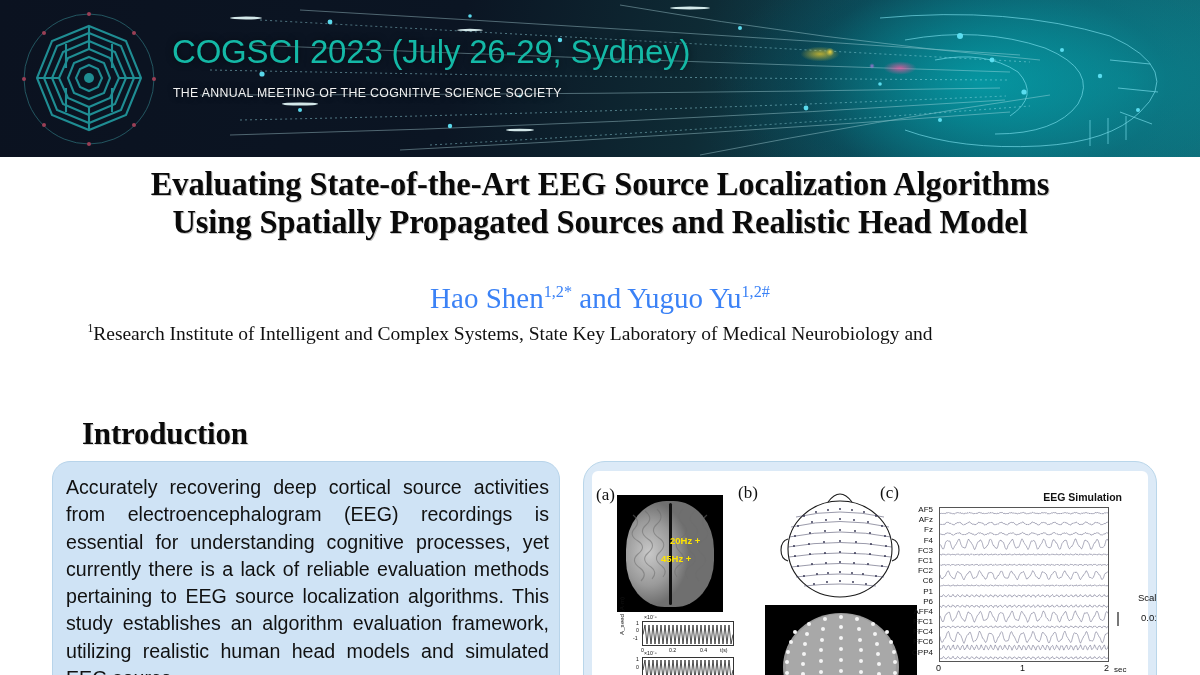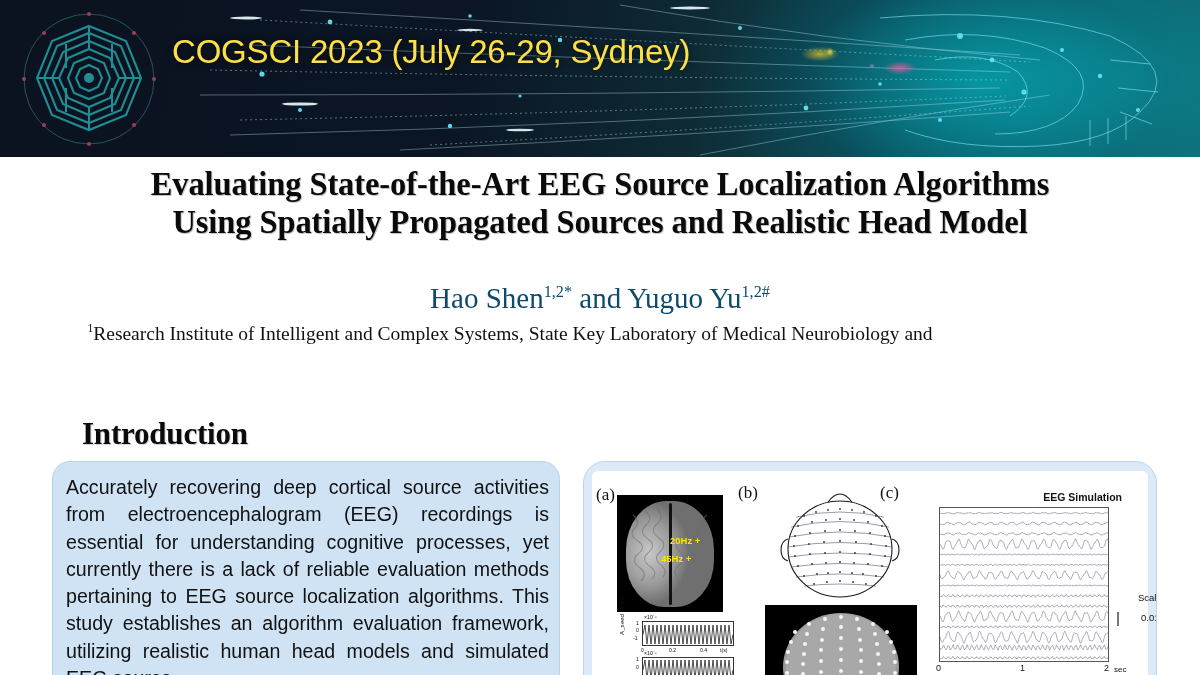--- a/index.html
+++ b/index.html
@@ -30,21 +30,21 @@
       radial-gradient(circle 6px at 830px 52px, rgba(245,214,60,0.95) 0%, rgba(245,214,60,0) 70%),
       radial-gradient(ellipse 26px 10px at 820px 54px, rgba(235,200,40,0.75) 0%, rgba(235,200,40,0) 75%),
       radial-gradient(ellipse 22px 9px at 900px 68px, rgba(236,90,160,0.8) 0%, rgba(236,90,160,0) 75%),
       radial-gradient(circle 4px at 872px 66px, rgba(190,120,230,0.8) 0%, rgba(190,120,230,0) 70%);
   }
   .banner svg.net { position:absolute; inset:0; }
   .logo { position:absolute; left:18px; top:8px; width:142px; height:142px; }
 
   .banner-title {
     position:absolute; left:172px; top:33px;
-    color:#fde047; font-family:"Liberation Sans", sans-serif;
+    color:#14b8a6; font-family:"Liberation Sans", sans-serif;
     font-size:33px; font-weight:400; letter-spacing:-0.2px; white-space:nowrap;
     text-shadow: 0 0 7px rgba(0,0,0,0.55);
   }
   .banner-sub {
     position:absolute; left:173px; top:86px;
     color:#f2f2f2; font-family:"Liberation Sans", sans-serif;
     font-size:12.3px; letter-spacing:0.35px; white-space:nowrap;
     text-shadow: 0 0 6px rgba(0,0,0,0.6);
   }
 
@@ -55,21 +55,21 @@
     font-family:"Liberation Serif", serif;
     font-weight:bold; font-size:33.5px; line-height:38px;
     color:#0a0a0a; letter-spacing:-0.1px;
     transform: scaleX(0.97); transform-origin: 50% 0;
     text-shadow: 1px 1px 0px rgba(150,150,150,0.55);
   }
   .paper-title .l2 { display:block; }
 
   .authors {
     position:absolute; left:0; top:275px; width:1200px; text-align:center;
-    font-size:29px; color:#0c4a6e; line-height:34px;
+    font-size:29px; color:#3b82f6; line-height:34px;
   }
   .authors sup { font-size:0.56em; vertical-align: super; }
 
   .affil {
     position:absolute; left:0; top:316px; width:1012px; text-align:center;
     font-size:19.5px; line-height:26px; color:#111;padding-left:8px;
   }
   .affil sup { font-size:0.6em; vertical-align: super; }
   .affil .ln { display:block; }
 
@@ -241,20 +241,21 @@
         <circle cx="136" cy="71" r="2"></circle>
           <circle cx="116" cy="117" r="2"></circle>
         <circle cx="71" cy="136" r="2"></circle>
           <circle cx="26" cy="117" r="2"></circle>
         <circle cx="6" cy="71" r="2"></circle>
           <circle cx="26" cy="25" r="2"></circle>
       </g>
     </svg>
 
     <div class="banner-title">COGSCI 2023 (July 26-29, Sydney)</div>
+    <div class="banner-sub">THE ANNUAL MEETING OF THE COGNITIVE SCIENCE SOCIETY</div>
   </div>
 
   <div class="paper-title">
     <span>Evaluating State-of-the-Art EEG Source Localization Algorithms</span>
     <span class="l2">Using Spatially Propagated Sources and Realistic Head Model</span>
   </div>
 
   <div class="authors">
     <span>Hao Shen</span><sup>1,2*</sup><span> and Yuguo Yu</span><sup>1,2#</sup>
   </div>
@@ -439,20 +440,37 @@
               <circle cx="114" cy="69" r="2"></circle>
             <circle cx="22" cy="68" r="2"></circle>
               <circle cx="130" cy="68" r="2"></circle>
           </g>
         </svg>
       </div>
 
       <div class="pl" style="left:288px; top:12px;">(c)</div>
       <div class="eeg-title">EEG Simulation</div>
 
+      <div class="eeg-labels">
+          <div class="eeg-lab">AF5</div>
+          <div class="eeg-lab">AFz</div>
+          <div class="eeg-lab">Fz</div>
+          <div class="eeg-lab">F4</div>
+          <div class="eeg-lab">FC3</div>
+          <div class="eeg-lab">FC1</div>
+          <div class="eeg-lab">FC2</div>
+          <div class="eeg-lab">C6</div>
+          <div class="eeg-lab">P1</div>
+          <div class="eeg-lab">P6</div>
+          <div class="eeg-lab">AFF4</div>
+          <div class="eeg-lab">FFC1</div>
+          <div class="eeg-lab">FFC4</div>
+          <div class="eeg-lab">FFC6</div>
+          <div class="eeg-lab">CPP4</div>
+        </div>
 
       <div class="eeg-plot">
         <svg width="170" height="155" viewBox="0 0 170 155" id="eeg-svg">
             <polyline points="0.0,5.17 0.5,5.50 1.0,5.81 1.5,5.22 2.0,5.69 2.5,5.51 3.0,5.90 3.5,5.43 4.0,5.15 4.5,5.44 5.0,5.30 5.5,5.63 6.0,4.74 6.5,4.83 7.0,4.66 7.5,4.83 8.0,4.79 8.5,4.28 9.0,4.84 9.5,4.83 10.0,5.51 10.5,5.08 11.0,5.09 11.5,5.35 12.0,5.45 12.5,5.87 13.0,5.22 13.5,5.64 14.0,5.55 14.5,5.92 15.0,5.61 15.5,4.99 16.0,5.13 16.5,4.81 17.0,5.23 17.5,4.52 18.0,4.61 18.5,4.69 19.0,4.92 19.5,5.17 20.0,4.52 20.5,4.93 21.0,4.83 21.5,5.51 22.0,5.33 22.5,5.26 23.0,5.64 23.5,5.67 24.0,6.17 24.5,5.37 25.0,5.43 25.5,5.20 26.0,5.42 26.5,5.39 27.0,4.75 27.5,5.01 28.0,4.73 28.5,5.24 29.0,4.64 29.5,4.47 30.0,4.56 30.5,4.72 31.0,5.31 31.5,4.80 32.0,5.27 32.5,5.23 33.0,5.82 33.5,5.73 34.0,5.29 34.5,5.52 35.0,5.36 35.5,5.98 36.0,5.36 36.5,5.34 37.0,5.17 37.5,5.23 38.0,5.32 38.5,4.49 39.0,4.65 39.5,4.36 40.0,5.02 40.5,4.83 41.0,4.69 41.5,4.93 42.0,4.97 42.5,5.63 43.0,5.05 43.5,5.29 44.0,5.22 44.5,5.74 45.0,5.97 45.5,5.48 46.0,5.68 46.5,5.31 47.0,5.80 47.5,5.17 48.0,4.89 48.5,4.75 49.0,4.77 49.5,5.24 50.0,4.59 50.5,4.79 51.0,4.49 51.5,5.02 52.0,5.00 52.5,4.70 53.0,5.00 53.5,5.00 54.0,5.90 54.5,5.53 55.0,5.64 55.5,5.48 56.0,5.65 56.5,5.91 57.0,5.22 57.5,5.34 58.0,4.95 58.5,5.53 59.0,5.22 59.5,4.86 60.0,4.74 60.5,4.51 61.0,5.07 61.5,4.48 62.0,4.68 62.5,4.54 63.0,5.13 63.5,5.50 64.0,5.17 64.5,5.41 65.0,5.14 65.5,5.88 66.0,5.56 66.5,5.51 67.0,5.42 67.5,5.48 68.0,5.97 68.5,5.28 69.0,5.27 69.5,4.68 70.0,5.04 70.5,4.93 71.0,4.55 71.5,4.63 72.0,4.45 72.5,5.26 73.0,4.89 73.5,4.99 74.0,4.78 74.5,5.08 75.0,5.61 75.5,5.26 76.0,5.59 76.5,5.30 77.0,6.03 77.5,5.86 78.0,5.56 78.5,5.32 79.0,5.01 79.5,5.54 80.0,4.94 80.5,5.00 81.0,4.56 81.5,4.91 82.0,5.10 82.5,4.64 83.0,4.71 83.5,4.32 84.0,5.14 84.5,5.03 85.0,5.19 85.5,5.17 86.0,5.35 86.5,6.02 87.0,5.56 87.5,5.69 88.0,5.15 88.5,5.63 89.0,5.66 89.5,5.36 90.0,5.29 90.5,4.85 91.0,5.44 91.5,4.90 92.0,4.81 92.5,4.34 93.0,4.49 93.5,5.00 94.0,4.73 94.5,5.03 95.0,4.67 95.5,5.44 96.0,5.44 96.5,5.40 97.0,5.31 97.5,5.17 98.0,5.95 98.5,5.63 99.0,5.81 99.5,5.27 100.0,5.49 100.5,5.59 101.0,5.08 101.5,4.97 102.0,4.35 102.5,5.01 103.0,4.81 103.5,4.88 104.0,4.62 104.5,4.59 105.0,5.21 105.5,4.88 106.0,5.15 106.5,4.72 107.0,5.40 107.5,5.71 108.0,5.70 108.5,5.73 109.0,5.31 109.5,5.94 110.0,5.51 110.5,5.52 111.0,4.95 111.5,4.98 112.0,5.37 112.5,5.00 113.0,5.06 113.5,4.36 114.0,4.86 114.5,4.77 115.0,4.76 115.5,4.65 116.0,4.52 116.5,5.40 117.0,5.29 117.5,5.65 118.0,5.18 118.5,5.50 119.0,5.79 119.5,5.58 120.0,5.64 120.5,5.06 121.0,5.72 121.5,5.50 122.0,5.51 122.5,4.98 123.0,4.66 123.5,5.05 124.0,4.65 124.5,4.84 125.0,4.24 125.5,4.78 126.0,5.04 126.5,5.11 127.0,5.15 127.5,4.73 128.0,5.48 128.5,5.35 129.0,5.69 129.5,5.32 130.0,5.47 130.5,5.96 131.0,5.72 131.5,5.78 132.0,4.93 132.5,5.28 133.0,5.10 133.5,5.07 134.0,4.80 134.5,4.42 135.0,5.04 135.5,4.79 136.0,5.06 136.5,4.44 137.0,4.68 137.5,5.06 138.0,5.13 138.5,5.42 139.0,4.98 139.5,5.75 140.0,5.72 140.5,5.95 141.0,5.51 141.5,5.21 142.0,5.63 142.5,5.34 143.0,5.57 143.5,4.80 144.0,5.08 144.5,5.08 145.0,5.00 145.5,4.82 146.0,4.17 146.5,4.77 147.0,4.66 147.5,5.14 148.0,4.80 148.5,4.96 149.0,5.49 149.5,5.47 150.0,5.76 150.5,5.06 151.0,5.56 151.5,5.59 152.0,5.83 152.5,5.63 153.0,5.15 153.5,5.58 154.0,5.21 154.5,5.38 155.0,4.54 155.5,4.56 156.0,4.75 156.5,4.79 157.0,5.00 157.5,4.40 158.0,5.00 158.5,4.95 159.0,5.34 159.5,5.05 160.0,4.91 160.5,5.51 161.0,5.54 161.5,6.05 162.0,5.39 162.5,5.65 163.0,5.63 163.5,5.62 164.0,5.45 164.5,4.70 165.0,5.11 165.5,4.88 166.0,5.27 166.5,4.70 167.0,4.55 167.5,4.80 168.0,4.73 168.5,5.06 169.0,4.41 169.5,4.96 170.0,5.12" fill="none" stroke="#4a4a6e" stroke-width="0.45"></polyline>
             <polyline points="0.0,15.93 0.5,16.36 1.0,16.05 1.5,16.43 2.0,16.23 2.5,16.86 3.0,16.37 3.5,16.30 4.0,16.30 4.5,16.27 5.0,16.40 5.5,15.27 6.0,15.02 6.5,14.32 7.0,14.54 7.5,14.30 8.0,13.99 8.5,14.43 9.0,14.57 9.5,15.48 10.0,15.10 10.5,15.32 11.0,15.40 11.5,15.90 12.0,16.51 12.5,16.23 13.0,16.78 13.5,16.64 14.0,17.20 14.5,16.62 15.0,15.94 15.5,15.53 16.0,15.06 16.5,15.36 17.0,14.56 17.5,14.64 18.0,14.37 18.5,14.73 19.0,14.78 19.5,14.23 20.0,14.49 20.5,14.45 21.0,15.54 21.5,15.61 22.0,16.04 22.5,16.38 23.0,16.70 23.5,17.22 24.0,16.46 24.5,16.43 25.0,15.88 25.5,16.25 26.0,16.04 26.5,15.51 27.0,15.38 27.5,14.86 28.0,15.18 28.5,14.30 29.0,14.09 29.5,13.82 30.0,14.26 30.5,14.97 31.0,14.87 31.5,15.50 32.0,15.49 32.5,16.38 33.0,16.29 33.5,16.17 34.0,16.24 34.5,16.29 35.0,17.06 35.5,16.54 36.0,16.54 36.5,15.89 37.0,15.86 37.5,15.51 38.0,14.60 38.5,14.40 39.0,13.93 39.5,14.70 40.0,14.51 40.5,14.63 41.0,14.61 41.5,14.81 42.0,15.49 42.5,15.16 43.0,15.64 43.5,15.62 44.0,16.61 44.5,16.98 45.0,16.86 45.5,16.83 46.0,16.32 46.5,16.66 47.0,15.80 47.5,15.50 48.0,14.92 48.5,14.99 49.0,15.26 49.5,14.66 50.0,14.63 50.5,14.00 51.0,14.55 51.5,14.43 52.0,14.50 52.5,14.78 53.0,15.15 53.5,16.35 54.0,16.29 54.5,16.67 55.0,16.29 55.5,16.62 56.0,16.73 56.5,16.27 57.0,16.26 57.5,15.74 58.0,16.32 58.5,15.78 59.0,15.39 59.5,14.66 60.0,14.24 60.5,14.53 61.0,14.00 61.5,14.31 62.0,14.10 62.5,15.03 63.0,15.46 63.5,15.54 64.0,15.69 64.5,15.51 65.0,16.42 65.5,16.28 66.0,16.64 66.5,16.43 67.0,16.71 67.5,17.04 68.0,16.37 68.5,16.03 69.0,14.97 69.5,15.17 70.0,14.76 70.5,14.55 71.0,14.35 71.5,14.20 72.0,14.94 72.5,14.61 73.0,14.84 73.5,14.40 74.0,14.98 74.5,15.60 75.0,15.82 75.5,16.35 76.0,16.24 76.5,17.16 77.0,16.94 77.5,16.81 78.0,16.15 78.5,15.77 79.0,16.06 79.5,15.50 80.0,15.53 80.5,14.74 81.0,15.00 81.5,14.82 82.0,14.43 82.5,14.16 83.0,13.73 83.5,14.64 84.0,14.75 84.5,15.43 85.0,15.43 85.5,15.94 86.0,16.61 86.5,16.44 87.0,16.60 87.5,15.97 88.0,16.58 88.5,16.55 89.0,16.57 89.5,16.20 90.0,15.61 90.5,15.82 91.0,15.03 91.5,14.80 92.0,13.88 92.5,14.06 93.0,14.43 93.5,14.53 94.0,14.88 94.5,14.56 95.0,15.43 95.5,15.45 96.0,15.80 96.5,15.66 97.0,15.85 97.5,16.74 98.0,16.78 98.5,17.16 99.0,16.42 99.5,16.56 100.0,16.23 100.5,15.76 101.0,15.25 101.5,14.46 102.0,14.95 102.5,14.67 103.0,14.90 103.5,14.31 104.0,14.29 104.5,14.65 105.0,14.55 105.5,14.96 106.0,14.66 106.5,15.70 107.0,16.19 107.5,16.75 108.0,16.74 108.5,16.41 109.0,16.86 109.5,16.41 110.0,16.50 110.5,15.66 111.0,15.73 111.5,15.81 112.0,15.55 112.5,15.31 113.0,14.28 113.5,14.50 114.0,14.12 114.5,14.35 115.0,14.12 115.5,14.29 116.0,15.23 116.5,15.50 117.0,16.15 117.5,15.66 118.0,16.14 118.5,16.33 119.0,16.55 119.5,16.62 120.0,16.18 120.5,16.79 121.0,16.49 121.5,16.55 122.0,15.53 122.5,14.99 123.0,14.86 123.5,14.46 124.0,14.58 124.5,13.89 125.0,14.50 125.5,14.65 126.0,15.07 126.5,14.97 127.0,14.70 127.5,15.41 128.0,15.55 128.5,16.36 129.0,16.12 129.5,16.62 130.0,16.99 130.5,17.01 131.0,16.89 131.5,15.82 132.0,15.89 132.5,15.41 133.0,15.53 133.5,14.97 134.0,14.59 134.5,14.86 135.0,14.57 135.5,14.78 136.0,13.93 136.5,14.23 137.0,14.49 137.5,15.11 138.0,15.61 138.5,15.53 139.0,16.43 139.5,16.50 140.0,17.03 140.5,16.42 141.0,16.22 141.5,16.37 142.0,16.28 142.5,16.51 143.0,15.61 143.5,15.71 144.0,15.25 144.5,15.15 145.0,14.54 145.5,13.79 146.0,14.13 146.5,14.12 147.0,14.93 147.5,14.66 148.0,15.10 148.5,15.50 149.0,15.84 149.5,16.20 150.0,15.68 150.5,16.30 151.0,16.39 151.5,17.08 152.0,16.82 152.5,16.43 153.0,16.42 153.5,15.88 154.0,15.85 154.5,14.66 155.0,14.55 155.5,14.38 156.0,14.66 156.5,14.77 157.0,14.23 157.5,14.66 158.0,14.53 158.5,15.19 159.0,14.90 159.5,15.14 160.0,15.77 160.5,16.30 161.0,17.09 161.5,16.58 162.0,16.85 162.5,16.51 163.0,16.63 163.5,16.17 164.0,15.43 164.5,15.53 165.0,15.21 165.5,15.62 166.0,14.77 166.5,14.51 167.0,14.25 167.5,14.24 168.0,14.51 168.5,14.03 169.0,14.74 169.5,15.03 170.0,16.08" fill="none" stroke="#4a4a6e" stroke-width="0.45"></polyline>
             <polyline points="0.0,26.22 0.5,26.07 1.0,26.24 1.5,26.13 2.0,26.95 2.5,26.57 3.0,26.75 3.5,26.52 4.0,26.72 4.5,26.82 5.0,25.94 5.5,25.69 6.0,24.92 6.5,25.34 7.0,25.00 7.5,24.86 8.0,24.87 8.5,24.92 9.0,25.67 9.5,25.23 10.0,25.47 10.5,25.24 11.0,25.95 11.5,26.45 12.0,26.42 12.5,26.81 13.0,26.61 13.5,27.33 14.0,26.80 14.5,26.48 15.0,25.93 15.5,25.73 16.0,26.07 16.5,25.43 17.0,25.48 17.5,24.89 18.0,25.31 18.5,25.15 19.0,24.78 19.5,24.76 20.0,24.66 20.5,25.70 21.0,25.69 21.5,26.19 22.0,26.15 22.5,26.60 23.0,27.05 23.5,26.59 24.0,26.65 24.5,26.11 25.0,26.75 25.5,26.54 26.0,26.32 26.5,25.94 27.0,25.48 27.5,25.77 28.0,24.98 28.5,24.89 29.0,24.32 29.5,24.83 30.0,25.28 30.5,25.27 31.0,25.59 31.5,25.37 32.0,26.26 32.5,26.13 33.0,26.32 33.5,26.19 34.0,26.44 34.5,27.18 35.0,26.87 35.5,26.97 36.0,26.18 36.5,26.37 37.0,26.02 37.5,25.50 38.0,25.16 38.5,24.69 39.0,25.39 39.5,25.08 40.0,25.25 40.5,24.80 41.0,25.01 41.5,25.49 42.0,25.34 42.5,25.76 43.0,25.57 43.5,26.62 44.0,26.86 44.5,27.03 45.0,26.81 45.5,26.45 46.0,26.88 46.5,26.28 47.0,26.27 47.5,25.55 48.0,25.77 48.5,25.86 49.0,25.47 49.5,25.25 50.0,24.48 50.5,25.00 51.0,24.78 51.5,25.05 52.0,24.97 52.5,25.31 53.0,26.24 53.5,26.25 54.0,26.64 54.5,26.09 55.0,26.62 55.5,26.72 56.0,26.70 56.5,26.64 57.0,26.21 57.5,26.79 58.0,26.29 58.5,26.16 59.0,25.22 59.5,24.97 60.0,25.11 60.5,24.80 61.0,25.00 61.5,24.53 62.0,25.34 62.5,25.48 63.0,25.73 63.5,25.60 64.0,25.47 64.5,26.29 65.0,26.30 65.5,26.86 66.0,26.48 66.5,26.90 67.0,27.10 67.5,26.80 68.0,26.50 68.5,25.53 69.0,25.84 69.5,25.45 70.0,25.54 70.5,25.05 71.0,24.88 71.5,25.31 72.0,25.02 72.5,25.22 73.0,24.56 73.5,25.17 74.0,25.56 74.5,26.03 75.0,26.34 75.5,26.19 76.0,27.01 76.5,26.83 77.0,27.05 77.5,26.33 78.0,26.23 78.5,26.46 79.0,26.24 79.5,26.30 80.0,25.41 80.5,25.66 81.0,25.30 81.5,25.19 82.0,24.71 82.5,24.30 83.0,24.99 83.5,25.06 84.0,25.76 84.5,25.42 85.0,25.91 85.5,26.30 86.0,26.43 86.5,26.60 87.0,26.06 87.5,26.75 88.0,26.73 88.5,27.10 89.0,26.59 89.5,26.16 90.0,26.24 90.5,25.68 91.0,25.62 91.5,24.62 92.0,24.86 92.5,24.94 93.0,25.21 93.5,25.26 94.0,24.82 94.5,25.45 95.0,25.38 95.5,25.95 96.0,25.63 96.5,25.95 97.0,26.61 97.5,26.88 98.0,27.29 98.5,26.54 99.0,26.79 99.5,26.44 100.0,26.43 100.5,25.91 101.0,25.31 101.5,25.64 102.0,25.37 102.5,25.68 103.0,24.83 103.5,24.81 104.0,24.84 104.5,24.96 105.0,25.25 105.5,24.89 106.0,25.77 106.5,26.04 107.0,26.80 107.5,26.59 108.0,26.41 108.5,26.73 109.0,26.58 109.5,26.92 110.0,26.14 110.5,26.36 111.0,26.24 111.5,26.29 112.0,25.95 112.5,24.99 113.0,25.09 113.5,24.67 114.0,25.10 114.5,24.64 115.0,24.80 115.5,25.31 116.0,25.61 116.5,26.16 117.0,25.58 117.5,26.07 118.0,26.11 118.5,26.71 119.0,26.74 119.5,26.49 120.0,26.95 120.5,26.75 121.0,27.04 121.5,26.02 122.0,25.70 122.5,25.40 123.0,25.32 123.5,25.39 124.0,24.68 124.5,25.09 125.0,24.94 125.5,25.47 126.0,25.13 126.5,24.93 127.0,25.35 127.5,25.58 128.0,26.46 128.5,26.15 129.0,26.68 129.5,26.79 130.0,27.13 130.5,27.03 131.0,26.21 131.5,26.31 132.0,25.92 132.5,26.35 133.0,25.71 133.5,25.45 134.0,25.36 134.5,25.18 135.0,25.34 135.5,24.46 136.0,24.70 136.5,24.68 137.0,25.46 137.5,25.72 138.0,25.67 138.5,26.24 139.0,26.28 139.5,26.98 140.0,26.40 140.5,26.46 141.0,26.46 141.5,26.71 142.0,26.99 142.5,26.22 143.0,26.28 143.5,25.70 144.0,25.88 144.5,25.20 145.0,24.66 145.5,24.70 146.0,24.71 146.5,25.45 147.0,25.00 147.5,25.35 148.0,25.34 148.5,25.85 149.0,26.11 149.5,25.77 150.0,26.30 150.5,26.35 151.0,27.27 151.5,26.95 152.0,26.79 152.5,26.58 153.0,26.32 153.5,26.43 154.0,25.43 154.5,25.42 155.0,25.02 155.5,25.48 156.0,25.36 156.5,24.88 157.0,24.96 157.5,24.72 158.0,25.44 158.5,25.07 159.0,25.40 159.5,25.66 160.0,26.31 160.5,27.00 161.0,26.59 161.5,26.84 162.0,26.44 162.5,26.92 163.0,26.54 163.5,26.15 164.0,26.08 164.5,25.87 165.0,26.32 165.5,25.45 166.0,25.25 166.5,24.68 167.0,24.86 167.5,24.99 168.0,24.62 168.5,25.06 169.0,25.10 169.5,26.15 170.0,26.05" fill="none" stroke="#4a4a6e" stroke-width="0.45"></polyline>
             <polyline points="0.0,36.36 0.5,36.76 1.0,37.37 1.5,38.99 2.0,39.66 2.5,40.78 3.0,40.73 3.5,40.90 4.0,40.09 4.5,38.24 5.0,36.45 5.5,34.36 6.0,33.93 6.5,33.05 7.0,32.95 7.5,32.59 8.0,32.62 8.5,33.09 9.0,32.70 9.5,33.11 10.0,33.27 10.5,35.14 11.0,36.91 11.5,38.63 12.0,40.03 12.5,40.54 13.0,41.34 13.5,40.45 14.0,39.66 14.5,38.14 15.0,37.48 15.5,37.20 16.0,36.33 16.5,35.71 17.0,34.12 17.5,33.55 18.0,32.24 18.5,31.42 19.0,30.96 19.5,31.35 20.0,33.29 20.5,34.67 21.0,36.58 21.5,37.33 22.0,38.56 22.5,39.21 23.0,39.27 23.5,39.47 24.0,39.20 24.5,40.15 25.0,40.00 25.5,39.73 26.0,38.27 26.5,36.62 27.0,35.27 27.5,33.26 28.0,32.23 28.5,31.06 29.0,31.75 29.5,32.49 30.0,33.33 30.5,33.97 31.0,34.15 31.5,35.37 32.0,35.80 32.5,37.03 33.0,37.76 33.5,39.31 34.0,40.89 34.5,41.37 35.0,41.37 35.5,39.79 36.0,38.91 36.5,37.21 37.0,35.91 37.5,34.58 38.0,33.67 38.5,33.87 39.0,33.30 39.5,33.15 40.0,32.00 40.5,31.96 41.0,32.26 41.5,32.95 42.0,34.36 42.5,35.58 43.0,38.08 43.5,39.46 44.0,40.63 44.5,40.39 45.0,39.94 45.5,39.80 46.0,39.01 46.5,38.78 47.0,37.63 47.5,37.49 48.0,36.67 48.5,35.52 49.0,33.87 49.5,31.90 50.0,31.45 50.5,30.94 51.0,31.77 51.5,32.34 52.0,33.89 52.5,35.67 53.0,36.76 53.5,37.74 54.0,37.56 54.5,38.55 55.0,39.07 55.5,40.02 56.0,40.36 56.5,40.29 57.0,40.46 57.5,39.23 58.0,37.95 58.5,35.37 59.0,33.85 59.5,32.79 60.0,32.29 60.5,32.36 61.0,32.07 61.5,33.04 62.0,33.25 62.5,33.92 63.0,33.87 63.5,34.42 64.0,35.99 64.5,37.44 65.0,39.45 65.5,40.10 66.0,41.22 66.5,41.22 67.0,40.67 67.5,39.34 68.0,37.43 68.5,36.76 69.0,35.72 69.5,35.53 70.0,34.38 70.5,33.69 71.0,33.09 71.5,32.23 72.0,31.87 72.5,31.07 73.0,32.18 73.5,33.47 74.0,35.63 74.5,37.21 75.0,38.31 75.5,39.64 76.0,39.82 76.5,40.21 77.0,39.30 77.5,39.27 78.0,39.25 78.5,39.21 79.0,38.84 79.5,37.18 80.0,36.15 80.5,34.25 81.0,33.07 81.5,31.47 82.0,30.82 82.5,31.48 83.0,32.37 83.5,34.00 84.0,34.40 84.5,35.57 85.0,36.21 85.5,37.14 86.0,37.85 86.5,38.25 87.0,39.74 87.5,40.52 88.0,41.53 88.5,40.72 89.0,39.65 89.5,38.21 90.0,36.47 90.5,35.17 91.0,33.27 91.5,33.00 92.0,32.68 92.5,33.13 93.0,32.93 93.5,32.45 94.0,32.74 94.5,32.86 95.0,34.15 95.5,34.80 96.0,36.62 96.5,38.46 97.0,40.19 97.5,41.25 98.0,40.68 98.5,40.45 99.0,39.30 99.5,38.84 100.0,37.61 100.5,36.69 101.0,36.29 101.5,35.52 102.0,35.03 102.5,33.10 103.0,32.09 103.5,31.12 104.0,31.29 104.5,31.93 105.0,32.68 105.5,34.68 106.0,36.17 106.5,38.15 107.0,38.50 107.5,38.85 108.0,39.11 108.5,39.39 109.0,40.07 109.5,39.64 110.0,39.94 110.5,39.30 111.0,38.77 111.5,37.03 112.0,34.75 112.5,33.22 113.0,31.84 113.5,31.96 114.0,31.55 114.5,32.27 115.0,33.02 115.5,34.04 116.0,34.93 116.5,34.85 117.0,35.79 117.5,36.51 118.0,38.43 118.5,39.54 119.0,40.50 119.5,41.23 120.0,41.05 120.5,40.71 121.0,38.60 121.5,37.12 122.0,35.46 122.5,34.83 123.0,34.31 123.5,33.41 124.0,33.28 124.5,32.59 125.0,32.79 125.5,32.01 126.0,32.01 126.5,32.68 127.0,34.16 127.5,36.46 128.0,37.71 128.5,39.45 129.0,40.06 129.5,40.82 130.0,40.41 130.5,39.43 131.0,38.93 131.5,38.24 132.0,38.50 132.5,37.40 133.0,36.56 133.5,35.10 134.0,33.83 134.5,32.70 135.0,31.09 135.5,30.96 136.0,31.11 136.5,32.93 137.0,34.19 137.5,35.43 138.0,36.57 138.5,37.28 139.0,38.45 139.5,38.36 140.0,39.08 140.5,39.45 141.0,40.50 141.5,40.95 142.0,40.15 142.5,39.23 143.0,37.26 143.5,36.09 144.0,33.99 144.5,32.69 145.0,31.96 145.5,32.03 146.0,32.93 146.5,32.81 147.0,33.33 147.5,33.23 148.0,34.20 148.5,34.92 149.0,35.78 149.5,37.37 150.0,38.78 150.5,40.90 151.0,41.23 151.5,41.25 152.0,40.18 152.5,39.17 153.0,38.20 153.5,36.54 154.0,35.82 154.5,34.76 155.0,34.86 155.5,34.02 156.0,33.01 156.5,32.03 157.0,31.28 157.5,31.90 158.0,32.09 158.5,33.60 159.0,34.99 159.5,37.23 160.0,38.95 160.5,39.48 161.0,39.89 161.5,39.40 162.0,39.91 162.5,39.45 163.0,39.31 163.5,38.87 164.0,38.38 164.5,37.97 165.0,36.04 165.5,34.45 166.0,32.30 166.5,31.67 167.0,31.31 167.5,31.43 168.0,32.34 168.5,33.21 169.0,35.09 169.5,35.63 170.0,36.40" fill="none" stroke="#4a4a6e" stroke-width="0.45"></polyline>
             <polyline points="0.0,46.22 0.5,46.43 1.0,47.17 1.5,46.92 2.0,46.85 2.5,45.94 3.0,46.34 3.5,46.27 4.0,46.29 4.5,46.35 5.0,46.29 5.5,47.10 6.0,46.81 6.5,47.01 7.0,46.31 7.5,46.19 8.0,46.25 8.5,46.16 9.0,46.57 9.5,46.11 10.0,46.80 10.5,46.87 11.0,47.15 11.5,46.61 12.0,45.98 12.5,46.36 13.0,46.19 13.5,46.56 14.0,45.97 14.5,46.56 15.0,47.02 15.5,47.04 16.0,46.82 16.5,46.03 17.0,46.50 17.5,46.16 18.0,46.38 18.5,46.11 19.0,46.36 19.5,46.97 20.0,46.83 20.5,47.10 21.0,46.29 21.5,46.41 22.0,46.14 22.5,46.31 23.0,46.38 23.5,46.06 24.0,46.76 24.5,46.80 25.0,47.30 25.5,46.49 26.0,46.22 26.5,46.34 27.0,46.29 27.5,46.45 28.0,45.82 28.5,46.63 29.0,46.85 29.5,47.18 30.0,46.70 30.5,46.24 31.0,46.56 31.5,46.15 32.0,46.42 32.5,45.91 33.0,46.45 33.5,46.75 34.0,46.93 34.5,47.07 35.0,46.36 35.5,46.55 36.0,46.09 36.5,46.47 37.0,46.15 37.5,46.09 38.0,46.61 38.5,46.82 39.0,47.34 39.5,46.41 40.0,46.45 40.5,46.29 41.0,46.47 41.5,46.26 42.0,45.80 42.5,46.59 43.0,46.74 43.5,47.27 44.0,46.57 44.5,46.49 45.0,46.53 45.5,46.28 46.0,46.38 46.5,45.81 47.0,46.49 47.5,46.53 48.0,47.06 48.5,46.94 49.0,46.52 49.5,46.58 50.0,46.15 50.5,46.59 51.0,45.95 51.5,46.16 52.0,46.39 52.5,46.93 53.0,47.23 53.5,46.43 54.0,46.61 54.5,46.30 55.0,46.66 55.5,46.05 56.0,45.87 56.5,46.45 57.0,46.72 57.5,47.23 58.0,46.48 58.5,46.73 59.0,46.47 59.5,46.48 60.0,46.26 60.5,45.84 61.0,46.42 61.5,46.38 62.0,47.13 62.5,46.78 63.0,46.72 63.5,46.53 64.0,46.34 64.5,46.61 65.0,45.87 65.5,46.18 66.0,46.20 66.5,47.05 67.0,47.03 67.5,46.54 68.0,46.65 68.5,46.41 69.0,46.78 69.5,45.88 70.0,45.99 70.5,46.25 71.0,46.78 71.5,47.07 72.0,46.50 72.5,46.86 73.0,46.46 73.5,46.69 74.0,46.11 74.5,45.97 75.0,46.25 75.5,46.34 76.0,47.10 76.5,46.67 77.0,46.88 77.5,46.45 78.0,46.61 78.5,46.54 79.0,45.91 79.5,46.11 80.0,46.09 80.5,47.11 81.0,46.80 81.5,46.69 82.0,46.60 82.5,46.63 83.0,46.80 83.5,45.84 84.0,46.07 84.5,46.08 85.0,46.85 85.5,46.83 86.0,46.60 86.5,46.86 87.0,46.54 87.5,46.83 88.0,46.03 88.5,46.12 89.0,46.03 89.5,46.40 90.0,46.94 90.5,46.65 91.0,46.92 91.5,46.41 92.0,46.87 92.5,46.44 93.0,46.04 93.5,45.96 94.0,46.11 94.5,47.06 95.0,46.63 95.5,46.79 96.0,46.52 96.5,46.90 97.0,46.72 97.5,45.92 98.0,46.06 98.5,46.00 99.0,46.88 99.5,46.58 100.0,46.73 100.5,46.77 101.0,46.72 101.5,46.86 102.0,46.06 102.5,46.23 103.0,45.86 103.5,46.49 104.0,46.72 104.5,46.71 105.0,46.84 105.5,46.48 106.0,47.04 106.5,46.38 107.0,46.19 107.5,45.78 108.0,46.22 108.5,46.89 109.0,46.55 109.5,46.79 110.0,46.49 110.5,47.14 111.0,46.61 111.5,46.10 112.0,45.98 112.5,46.04 113.0,46.79 113.5,46.40 114.0,46.81 114.5,46.64 115.0,46.93 115.5,46.80 116.0,46.22 116.5,46.24 117.0,45.78 117.5,46.55 118.0,46.49 118.5,46.79 119.0,46.66 119.5,46.65 120.0,47.10 120.5,46.43 121.0,46.29 121.5,45.66 122.0,46.38 122.5,46.65 123.0,46.55 123.5,46.66 124.0,46.56 124.5,47.28 125.0,46.54 125.5,46.30 126.0,45.86 126.5,46.18 127.0,46.61 127.5,46.33 128.0,46.79 128.5,46.54 129.0,47.12 129.5,46.72 130.0,46.45 130.5,46.16 131.0,45.84 131.5,46.51 132.0,46.35 132.5,46.82 133.0,46.45 133.5,46.85 134.0,47.06 134.5,46.58 135.0,46.30 135.5,45.65 136.0,46.49 136.5,46.42 137.0,46.58 137.5,46.45 138.0,46.71 138.5,47.28 139.0,46.57 139.5,46.44 140.0,45.80 140.5,46.34 141.0,46.37 141.5,46.36 142.0,46.65 142.5,46.54 143.0,47.20 143.5,46.67 144.0,46.68 144.5,46.05 145.0,46.00 145.5,46.38 146.0,46.32 146.5,46.74 147.0,46.30 147.5,47.02 148.0,46.98 148.5,46.79 149.0,46.22 149.5,45.78 150.0,46.51 150.5,46.28 151.0,46.58 151.5,46.24 152.0,46.89 152.5,47.18 153.0,46.71 153.5,46.48 154.0,45.85 154.5,46.46 155.0,46.17 155.5,46.43 156.0,46.42 156.5,46.62 157.0,47.14 157.5,46.73 158.0,46.83 158.5,45.98 159.0,46.19 159.5,46.22 160.0,46.39 160.5,46.54 161.0,46.24 161.5,47.08 162.0,46.93 162.5,46.98 163.0,46.11 163.5,46.02 164.0,46.44 164.5,46.26 165.0,46.47 165.5,46.09 166.0,47.02 166.5,47.03 167.0,46.89 167.5,46.43 168.0,46.03 168.5,46.49 169.0,46.07 169.5,46.46 170.0,46.19" fill="none" stroke="#4a4a6e" stroke-width="0.45"></polyline>
             <polyline points="0.0,56.58 0.5,57.16 1.0,57.37 1.5,57.44 2.0,56.51 2.5,56.84 3.0,56.58 3.5,56.73 4.0,56.43 4.5,56.42 5.0,57.15 5.5,57.10 6.0,57.53 6.5,56.82 7.0,56.86 7.5,56.59 8.0,56.57 8.5,56.73 9.0,56.29 9.5,56.90 10.0,56.93 10.5,57.62 11.0,57.14 11.5,56.69 12.0,56.71 12.5,56.58 13.0,56.91 13.5,56.14 14.0,56.65 14.5,56.97 15.0,57.49 15.5,57.30 16.0,56.64 16.5,56.96 17.0,56.58 17.5,56.84 18.0,56.22 18.5,56.52 19.0,56.94 19.5,57.14 20.0,57.49 20.5,56.83 21.0,57.03 21.5,56.53 22.0,56.78 22.5,56.56 23.0,56.32 23.5,56.75 24.0,56.88 24.5,57.68 25.0,57.01 25.5,56.90 26.0,56.67 26.5,56.80 27.0,56.80 27.5,56.08 28.0,56.64 28.5,56.82 29.0,57.58 29.5,57.11 30.0,56.85 30.5,56.97 31.0,56.71 31.5,56.86 32.0,56.11 32.5,56.60 33.0,56.70 33.5,57.22 34.0,57.34 34.5,56.94 35.0,57.10 35.5,56.56 36.0,56.96 36.5,56.40 37.0,56.40 37.5,56.53 38.0,56.94 38.5,57.60 39.0,56.95 39.5,57.04 40.0,56.66 40.5,57.06 41.0,56.64 41.5,56.14 42.0,56.53 42.5,56.77 43.0,57.57 43.5,56.94 44.0,57.06 44.5,56.92 45.0,56.93 45.5,56.80 46.0,56.13 46.5,56.60 47.0,56.52 47.5,57.29 48.0,57.15 48.5,57.11 49.0,57.04 49.5,56.71 50.0,57.06 50.5,56.33 51.0,56.47 51.5,56.31 52.0,57.05 52.5,57.41 53.0,56.99 53.5,57.07 54.0,56.73 54.5,57.26 55.0,56.49 55.5,56.26 56.0,56.36 56.5,56.82 57.0,57.43 57.5,56.86 58.0,57.19 58.5,56.88 59.0,57.16 59.5,56.68 60.0,56.27 60.5,56.50 61.0,56.46 61.5,57.27 62.0,56.98 62.5,57.25 63.0,56.93 63.5,56.95 64.0,57.05 64.5,56.38 65.0,56.46 65.5,56.17 66.0,57.14 66.5,57.17 67.0,57.07 67.5,56.99 68.0,56.91 68.5,57.35 69.0,56.43 69.5,56.38 70.0,56.20 70.5,56.93 71.0,57.18 71.5,56.87 72.0,57.19 72.5,56.92 73.0,57.34 73.5,56.59 74.0,56.46 74.5,56.34 75.0,56.50 75.5,57.14 76.0,56.90 76.5,57.30 77.0,56.83 77.5,57.21 78.0,56.99 78.5,56.54 79.0,56.36 79.5,56.15 80.0,57.15 80.5,56.96 81.0,57.14 81.5,56.85 82.0,57.16 82.5,57.34 83.0,56.50 83.5,56.43 84.0,56.11 84.5,57.01 85.0,56.91 85.5,56.95 86.0,57.08 86.5,57.05 87.0,57.41 87.5,56.59 88.0,56.63 88.5,56.18 89.0,56.61 89.5,56.92 90.0,56.91 90.5,57.22 91.0,56.81 91.5,57.40 92.0,56.94 92.5,56.74 93.0,56.21 93.5,56.26 94.0,57.05 94.5,56.85 95.0,57.12 95.5,56.74 96.0,57.41 96.5,57.25 97.0,56.67 97.5,56.38 98.0,56.16 98.5,57.01 99.0,56.69 99.5,57.01 100.0,56.91 100.5,57.23 101.0,57.36 101.5,56.71 102.0,56.72 102.5,56.11 103.0,56.70 103.5,56.69 104.0,56.98 104.5,57.03 105.0,56.89 105.5,57.47 106.0,56.97 106.5,56.90 107.0,56.08 107.5,56.44 108.0,56.87 108.5,56.83 109.0,56.99 109.5,56.71 110.0,57.57 110.5,57.17 111.0,56.87 111.5,56.29 112.0,56.33 112.5,56.90 113.0,56.58 113.5,56.99 114.0,56.76 114.5,57.41 115.0,57.25 115.5,56.93 116.0,56.70 116.5,56.17 117.0,56.73 117.5,56.53 118.0,57.04 118.5,56.78 119.0,57.03 119.5,57.43 120.0,57.10 120.5,56.96 121.0,56.04 121.5,56.61 122.0,56.68 122.5,56.87 123.0,56.75 123.5,56.78 124.0,57.61 124.5,57.15 125.0,57.03 125.5,56.23 126.0,56.55 126.5,56.72 127.0,56.58 127.5,56.86 128.0,56.69 128.5,57.49 129.0,57.15 129.5,57.16 130.0,56.63 130.5,56.34 131.0,56.66 131.5,56.49 132.0,57.00 132.5,56.56 133.0,57.15 133.5,57.32 134.0,57.30 134.5,56.91 135.0,56.14 135.5,56.71 136.0,56.56 136.5,56.89 137.0,56.48 137.5,56.91 138.0,57.51 138.5,57.23 139.0,57.09 139.5,56.25 140.0,56.75 140.5,56.55 141.0,56.65 141.5,56.65 142.0,56.72 142.5,57.44 143.0,57.12 143.5,57.34 144.0,56.56 144.5,56.56 145.0,56.54 145.5,56.57 146.0,56.86 146.5,56.44 147.0,57.20 147.5,57.22 148.0,57.50 148.5,56.79 149.0,56.35 149.5,56.72 150.0,56.56 150.5,56.84 151.0,56.27 151.5,57.03 152.0,57.35 152.5,57.38 153.0,57.03 153.5,56.39 154.0,56.86 154.5,56.45 155.0,56.73 155.5,56.41 156.0,56.81 156.5,57.28 157.0,57.20 157.5,57.39 158.0,56.57 158.5,56.75 159.0,56.44 159.5,56.72 160.0,56.63 160.5,56.43 161.0,57.13 161.5,57.19 162.0,57.62 162.5,56.69 163.0,56.60 163.5,56.66 164.0,56.67 164.5,56.69 165.0,56.17 165.5,57.07 166.0,57.20 166.5,57.52 167.0,56.92 167.5,56.63 168.0,56.87 168.5,56.48 169.0,56.73 169.5,56.23 170.0,56.88" fill="none" stroke="#4a4a6e" stroke-width="0.45"></polyline>
             <polyline points="0.0,66.83 0.5,68.69 1.0,70.15 1.5,70.36 2.0,70.94 2.5,70.47 3.0,70.51 3.5,69.48 4.0,68.82 4.5,68.57 5.0,68.13 5.5,67.92 6.0,66.23 6.5,65.26 7.0,63.89 7.5,63.41 8.0,63.02 8.5,62.87 9.0,64.08 9.5,65.16 10.0,67.06 10.5,67.53 11.0,68.23 11.5,68.68 12.0,69.20 12.5,69.96 13.0,69.80 13.5,70.56 14.0,70.58 14.5,70.92 15.0,69.89 15.5,68.23 16.0,66.83 16.5,65.24 17.0,64.75 17.5,63.56 18.0,63.65 18.5,63.83 19.0,64.58 19.5,65.15 20.0,64.85 20.5,65.45 21.0,65.75 21.5,67.31 22.0,68.15 22.5,69.34 23.0,70.57 23.5,71.30 24.0,71.89 24.5,70.63 25.0,69.79 25.5,68.35 26.0,67.77 26.5,67.00 27.0,65.99 27.5,65.73 28.0,65.00 28.5,65.06 29.0,63.88 29.5,63.33 30.0,63.13 30.5,63.79 31.0,65.29 31.5,66.15 32.0,67.93 32.5,68.92 33.0,70.35 33.5,70.51 34.0,70.14 34.5,69.97 35.0,69.61 35.5,70.12 36.0,69.37 36.5,69.07 37.0,68.08 37.5,67.26 38.0,66.11 38.5,64.19 39.0,63.34 39.5,62.58 40.0,63.51 40.5,63.97 41.0,64.86 41.5,65.81 42.0,66.63 42.5,67.83 43.0,67.75 43.5,68.47 44.0,68.85 44.5,70.18 45.0,71.05 45.5,71.08 46.0,71.05 46.5,69.98 47.0,69.42 47.5,67.47 48.0,66.04 48.5,64.78 49.0,64.36 49.5,64.67 50.0,64.18 50.5,64.42 51.0,64.03 51.5,64.66 52.0,64.77 52.5,65.08 53.0,66.07 53.5,67.26 54.0,69.48 54.5,70.30 55.0,71.18 55.5,70.98 56.0,70.85 56.5,70.35 57.0,69.00 57.5,68.34 58.0,67.31 58.5,67.51 59.0,66.71 59.5,65.85 60.0,64.74 60.5,63.70 61.0,63.60 61.5,62.88 62.0,63.46 62.5,64.04 63.0,65.93 63.5,67.53 64.0,68.42 64.5,69.25 65.0,69.26 65.5,70.15 66.0,69.90 66.5,70.08 67.0,69.94 67.5,70.08 68.0,70.28 68.5,69.04 69.0,67.93 69.5,65.89 70.0,65.02 70.5,63.90 71.0,63.23 71.5,63.25 72.0,63.55 72.5,65.02 73.0,65.34 73.5,66.04 74.0,66.08 74.5,66.89 75.0,67.99 75.5,68.65 76.0,69.89 76.5,70.39 77.0,71.67 77.5,71.47 78.0,70.74 78.5,69.30 79.0,67.78 79.5,67.15 80.0,65.81 80.5,65.42 81.0,64.57 81.5,64.78 82.0,64.68 82.5,64.11 83.0,63.85 83.5,63.44 84.0,64.70 84.5,65.52 85.0,67.09 85.5,68.28 86.0,69.66 86.5,71.01 87.0,70.90 87.5,70.80 88.0,69.66 88.5,69.64 89.0,69.18 89.5,68.71 90.0,68.12 90.5,67.10 91.0,66.82 91.5,65.30 92.0,64.27 92.5,62.84 93.0,62.71 93.5,63.42 94.0,64.10 94.5,65.47 95.0,66.15 95.5,67.84 96.0,68.44 96.5,68.96 97.0,69.03 97.5,69.25 98.0,70.38 98.5,70.56 99.0,71.03 99.5,70.19 100.0,69.76 100.5,68.65 101.0,66.96 101.5,65.47 102.0,63.84 102.5,63.97 103.0,63.75 103.5,64.25 104.0,64.23 104.5,64.58 105.0,65.37 105.5,65.47 106.0,66.23 106.5,66.47 107.0,68.20 107.5,69.61 108.0,70.83 108.5,71.39 109.0,71.02 109.5,71.08 110.0,69.80 110.5,68.89 111.0,67.25 111.5,66.60 112.0,66.40 112.5,65.82 113.0,65.45 113.5,64.15 114.0,64.06 114.5,63.46 115.0,63.54 115.5,63.72 116.0,64.53 116.5,66.59 117.0,67.92 117.5,69.52 118.0,69.68 118.5,70.30 119.0,70.42 119.5,70.18 120.0,69.97 120.5,69.21 121.0,69.64 121.5,69.09 122.0,68.63 122.5,67.01 123.0,65.50 123.5,64.56 124.0,63.37 124.5,63.21 125.0,62.72 125.5,63.92 126.0,64.99 126.5,66.16 127.0,66.85 127.5,66.97 128.0,68.05 128.5,68.43 129.0,69.51 129.5,69.75 130.0,70.60 130.5,71.33 131.0,71.16 131.5,70.57 132.0,68.56 132.5,67.54 133.0,66.05 133.5,65.28 134.0,64.41 134.5,63.91 135.0,64.46 135.5,64.37 136.0,64.76 136.5,64.08 137.0,64.49 137.5,65.20 138.0,66.31 138.5,67.75 139.0,68.62 139.5,70.45 140.0,71.09 140.5,71.63 141.0,70.72 141.5,69.74 142.0,69.20 142.5,68.33 143.0,68.06 143.5,66.81 144.0,66.59 144.5,65.83 145.0,65.13 145.5,64.05 146.0,62.79 146.5,63.05 147.0,63.31 147.5,64.81 148.0,65.61 148.5,67.08 149.0,68.51 149.5,69.33 150.0,69.97 150.5,69.39 151.0,69.89 151.5,69.94 152.0,70.49 152.5,70.26 153.0,69.58 153.5,69.18 154.0,67.78 154.5,66.72 155.0,64.55 155.5,63.61 156.0,63.19 156.5,63.48 157.0,64.16 157.5,64.25 158.0,65.40 158.5,65.81 159.0,66.78 159.5,66.88 160.0,67.42 160.5,68.70 161.0,69.80 161.5,71.24 162.0,71.09 162.5,71.32 163.0,70.56 163.5,69.69 164.0,68.25 164.5,66.43 165.0,65.88 165.5,65.14 166.0,65.39 166.5,64.59 167.0,64.26 167.5,64.05 168.0,63.87 168.5,64.25 169.0,64.06 169.5,65.47 170.0,66.79" fill="none" stroke="#4a4a6e" stroke-width="0.45"></polyline>

